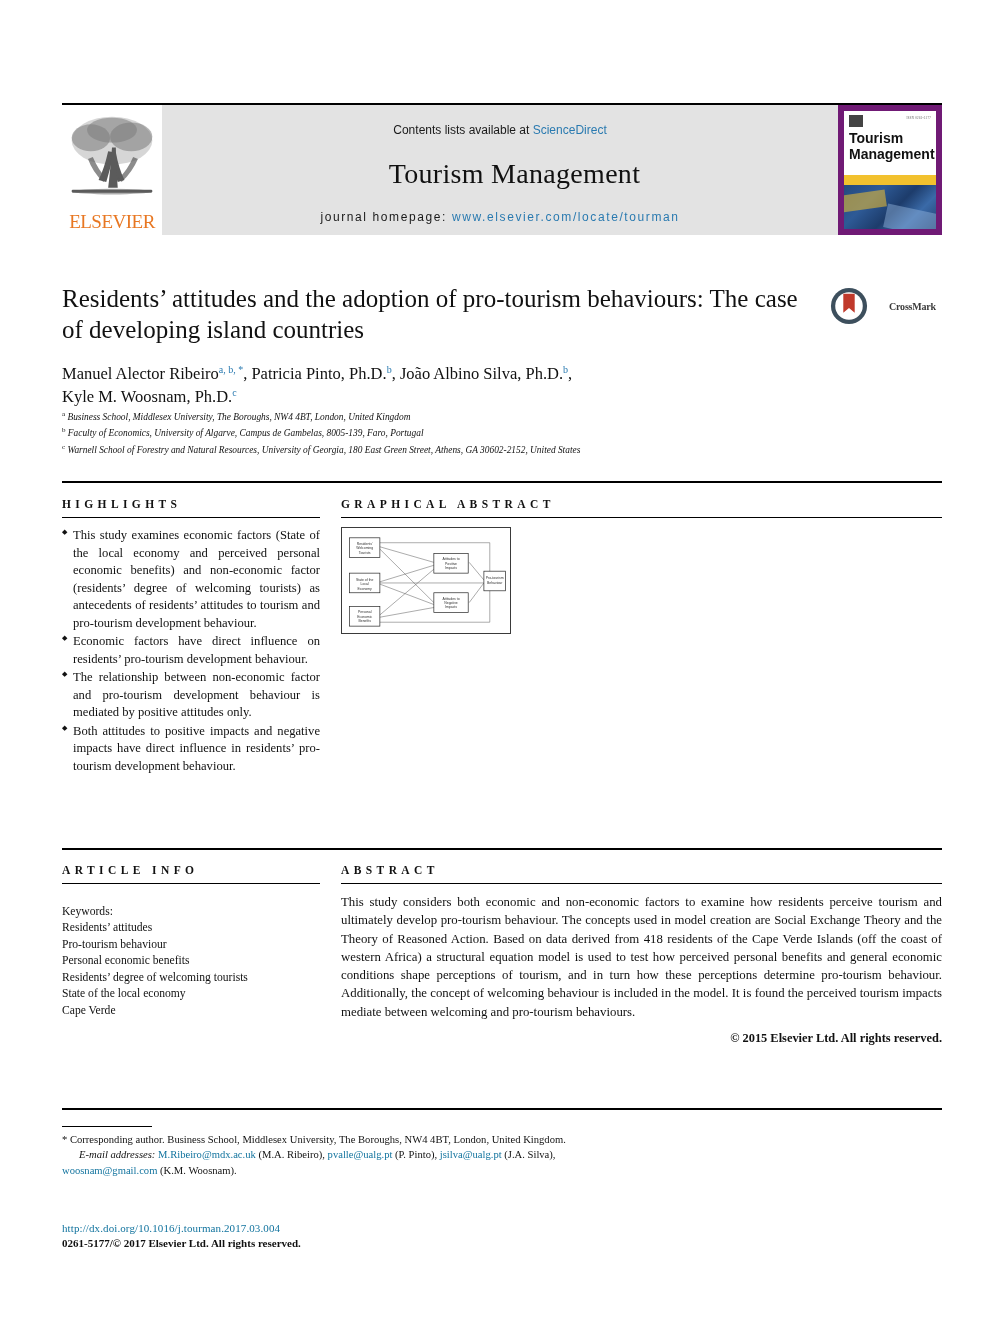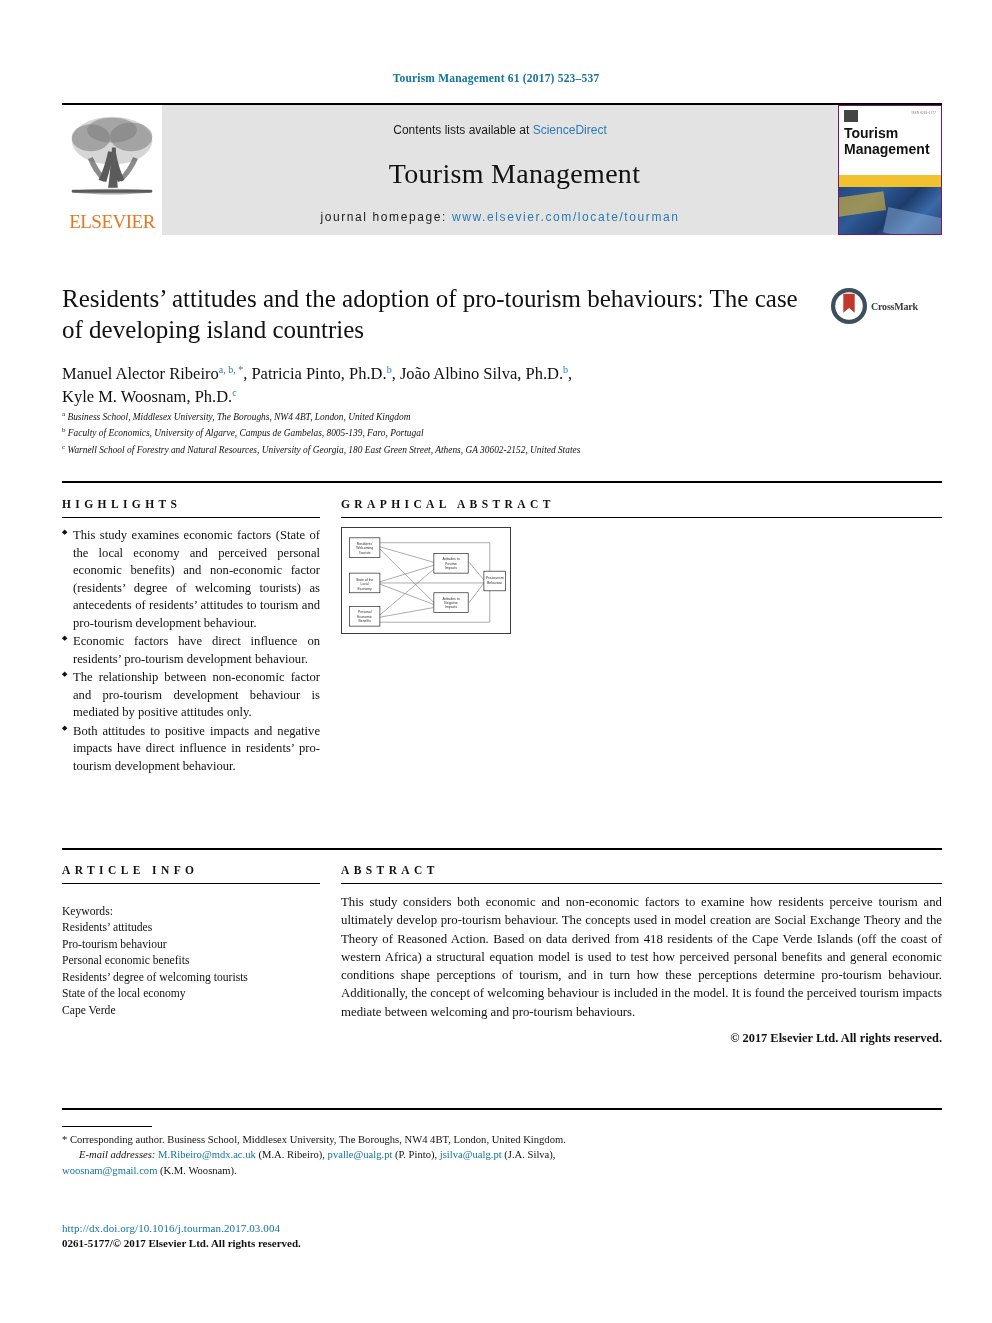--- a/index.html
+++ b/index.html
@@ -79,21 +79,21 @@
   .homepage-line {
     font-family: "Liberation Sans", sans-serif;
     font-size: 12px;
     letter-spacing: 1.6px;
     color: #1a1a1a;
   }
   .homepage-line .hp-link { color: #2a7ab0; }
   .mast-cover {
     flex: 0 0 104px;
     width: 104px;
-    border: 1px solid #701a75;
+    border: 6px solid #701a75;
     background: #14532d;
     position: relative;
     overflow: hidden;
   }
   .cover-top { height: 54%; background:#fff; position: relative; padding: 4px 5px 0 5px; }
   .cover-els { width: 14px; height: 12px; background:#444; position:absolute; top:4px; left:5px;
                -webkit-mask-image: none; }
   .cover-issn { position:absolute; top:5px; right:5px; font-size:3px; color:#555; letter-spacing:.3px;}
   .cover-title {
     margin-top: 16px;
@@ -139,21 +139,21 @@
     font-family: "Liberation Serif", serif;
     font-size: 16.5px;
     line-height: 1.45;
     color: #111;
   }
   .sup { font-size: 10px; vertical-align: super; color: #2a7ab0; }
 
   .crossmark {
     position: absolute; top: 285px; right: 50px;
     width: 112px; height: 42px;
-    display: flex; align-items: center; gap: 3px;
+    display: flex; align-items: center; gap: 21px;
   }
   .cm-badge { width: 38px; height: 38px; }
   .cm-text {
     font-family: "Liberation Serif", serif;
     font-size: 10px;
     font-weight: bold;
     color: #3b3b3b;
     letter-spacing: -.2px;
   }
 
@@ -248,21 +248,20 @@
 
   .doi-block { position: absolute; left: 62px; top: 1222px; width: 560px; }
   .doi-line { font-size: 11px; color: #11739e; letter-spacing: .1px; }
   .issn-line { font-size: 11px; color: #111; margin-top: 3px; font-weight: bold; }
 </style>
 </head>
 <body>
 
 <div class="page">
 
-  <div class="running-head">Tourism Management 61 (2017) 523–537</div>
 
   <div class="masthead">
 
     <div class="mast-logo">
       <svg class="tree-svg" viewBox="0 0 100 100">
         <g fill="#5b5b5b">
           <ellipse cx="50" cy="33" rx="42" ry="25" fill="#8a8a8a" opacity=".35"></ellipse>
           <ellipse cx="28" cy="30" rx="20" ry="14" fill="#6f6f6f" opacity=".5"></ellipse>
           <ellipse cx="70" cy="29" rx="22" ry="15" fill="#6f6f6f" opacity=".5"></ellipse>
           <ellipse cx="50" cy="22" rx="26" ry="13" fill="#7d7d7d" opacity=".55"></ellipse>
@@ -399,21 +398,21 @@
       <div>Residents’ degree of welcoming tourists</div>
       <div>State of the local economy</div>
       <div>Cape Verde</div>
     </div>
   </div>
 
   <div class="col-right" style="top:864px">
     <div class="sec-head">ABSTRACT</div>
     <div class="sec-rule"></div>
     <div class="abstract-body">This study considers both economic and non-economic factors to examine how residents perceive tourism and ultimately develop pro-tourism behaviour. The concepts used in model creation are Social Exchange Theory and the Theory of Reasoned Action. Based on data derived from 418 residents of the Cape Verde Islands (off the coast of western Africa) a structural equation model is used to test how perceived personal benefits and general economic conditions shape perceptions of tourism, and in turn how these perceptions determine pro-tourism behaviour. Additionally, the concept of welcoming behaviour is included in the model. It is found the perceived tourism impacts mediate between welcoming and pro-tourism behaviours.</div>
-    <div class="copyright-line">© 2017 Elsevier Ltd. All rights reserved.</div>
+    <div class="copyright-line">© 2015 Elsevier Ltd. All rights reserved.</div>
   </div>
 
   <div class="rule-heavy" style="top:1108px"></div>
 
   <div class="footnotes">
     <div class="fn-rule"></div>
     <div class="fn-text">* Corresponding author. Business School, Middlesex University, The Boroughs, NW4 4BT, London, United Kingdom.</div>
     <div class="fn-text">
       <span class="fn-indent"></span><span class="fn-ital">E-mail addresses:</span>
       <span class="lnk">M.Ribeiro@mdx.ac.uk</span>

